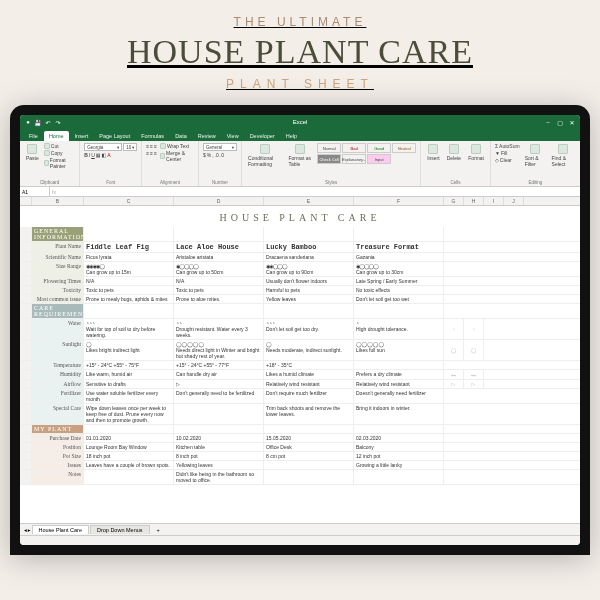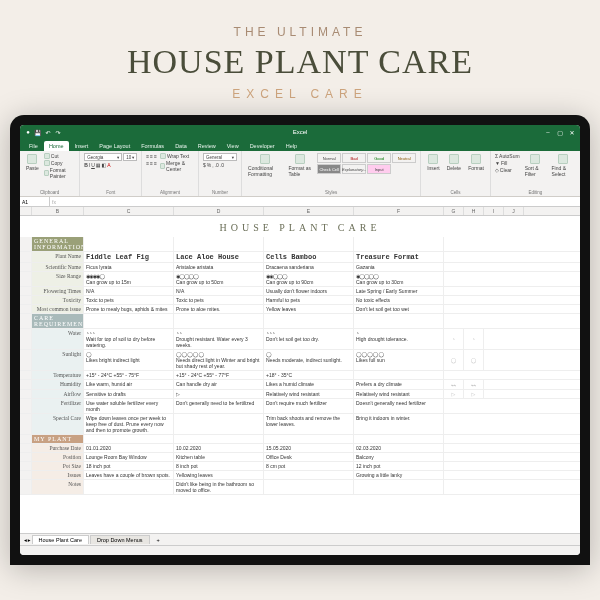--- a/index.html
+++ b/index.html
@@ -3,21 +3,21 @@
 <meta charset="utf-8">
 <style>
   * { box-sizing: border-box; margin: 0; padding: 0; }
   body {
     width: 600px; height: 600px;
     background: #f3eee8;
     font-family: Georgia, 'Times New Roman', serif;
     overflow: hidden;
     display: flex; flex-direction: column; align-items: center;
   }
-  .promo-header { text-align: center; padding: 25px 0 14px; }
+  .promo-header { text-align: center; padding: 15px 0 14px; text-decoration: underline; }
   .promo-sub    { letter-spacing: 4px; font-size: 12px; color: #a88b73; font-family: sans-serif; }
   .promo-title  { font-size: 34px; color: #4a4d3a; letter-spacing: 1px; margin-top: 4px; }
   .promo-sub2   { letter-spacing: 6px; font-size: 12px; color: #cda47d; font-family: sans-serif; margin-top: 6px; }
 
   .laptop {
     width: 580px; height: 450px;
     background: #111; border-radius: 14px 14px 0 0;
     padding: 10px; position: relative; overflow: hidden;
     box-shadow: 0 4px 30px rgba(0,0,0,.25);
   }
@@ -108,21 +108,21 @@
   .statusbar { height:10px; background:#f3f2f1; border-top:1px solid #ccc;}
 
   .placeholder-col { display:flex; align-items:center; justify-content:center; color:#bbb;}
 </style>
 </head>
 <body>
 
 <div class="promo-header">
   <div class="promo-sub">THE ULTIMATE</div>
   <div class="promo-title">HOUSE PLANT CARE</div>
-  <div class="promo-sub2">EXCEL CARE</div>
+  <div class="promo-sub2">PLANT SHEET</div>
 </div>
 
 <div class="laptop">
   <div class="screen">
 
     <div class="titlebar">
       <div class="left">
         <span class="win-btn">●</span>
         <span class="win-btn">💾</span>
         <span class="win-btn">↶</span>
@@ -348,21 +348,21 @@
             <div class="colD"></div>
             <div class="colE"></div>
             <div class="colF"></div>
         </div>
 
         <div class="srow">
             <div class="rowhdr"></div>
           <div class="colB rowlabel g">Plant Name</div>
           <div class="colC plantname">Fiddle Leaf Fig</div>
           <div class="colD plantname">Lace Aloe House</div>
-          <div class="colE plantname">Cells Bamboo</div>
+          <div class="colE plantname">Lucky Bamboo</div>
           <div class="colF plantname">Treasure Format</div>
         </div>
         <div class="srow">
             <div class="rowhdr"></div>
           <div class="colB rowlabel g">Scientific Name</div>
           <div class="colC">Ficus lyrata</div>
           <div class="colD">Aristaloe aristata</div>
           <div class="colE">Dracaena sanderiana</div>
           <div class="colF">Gazania</div>
         </div>

